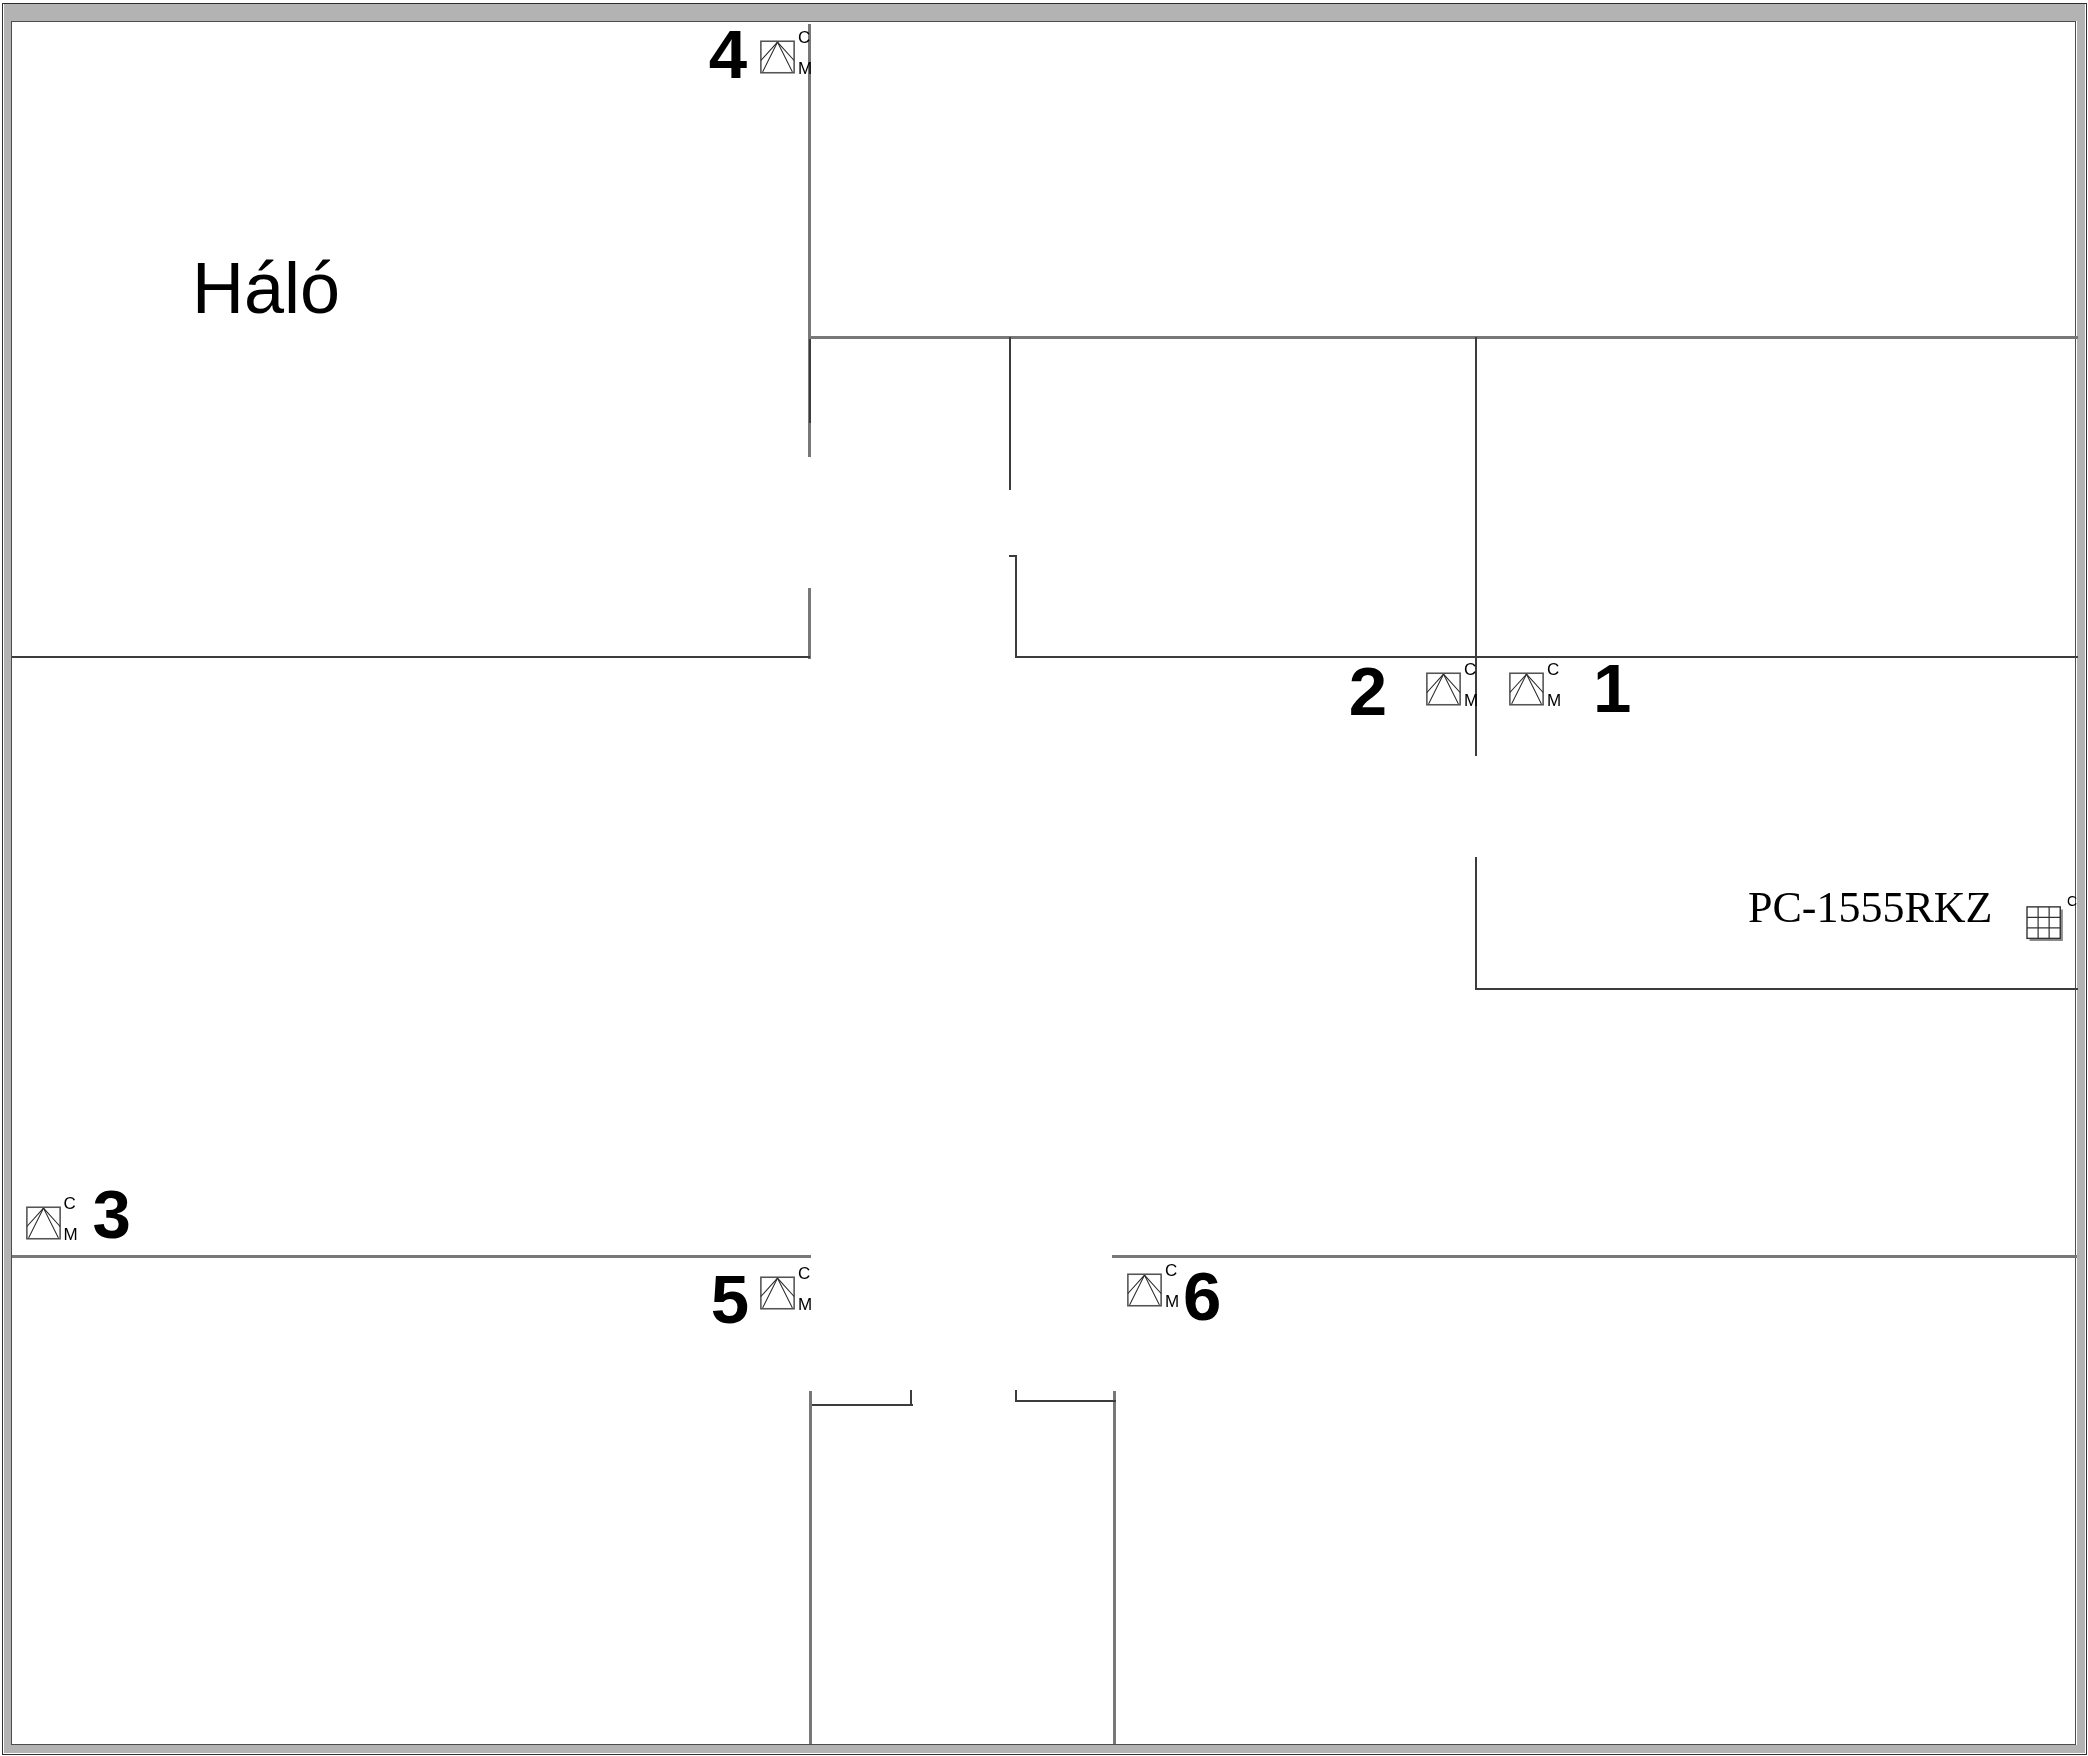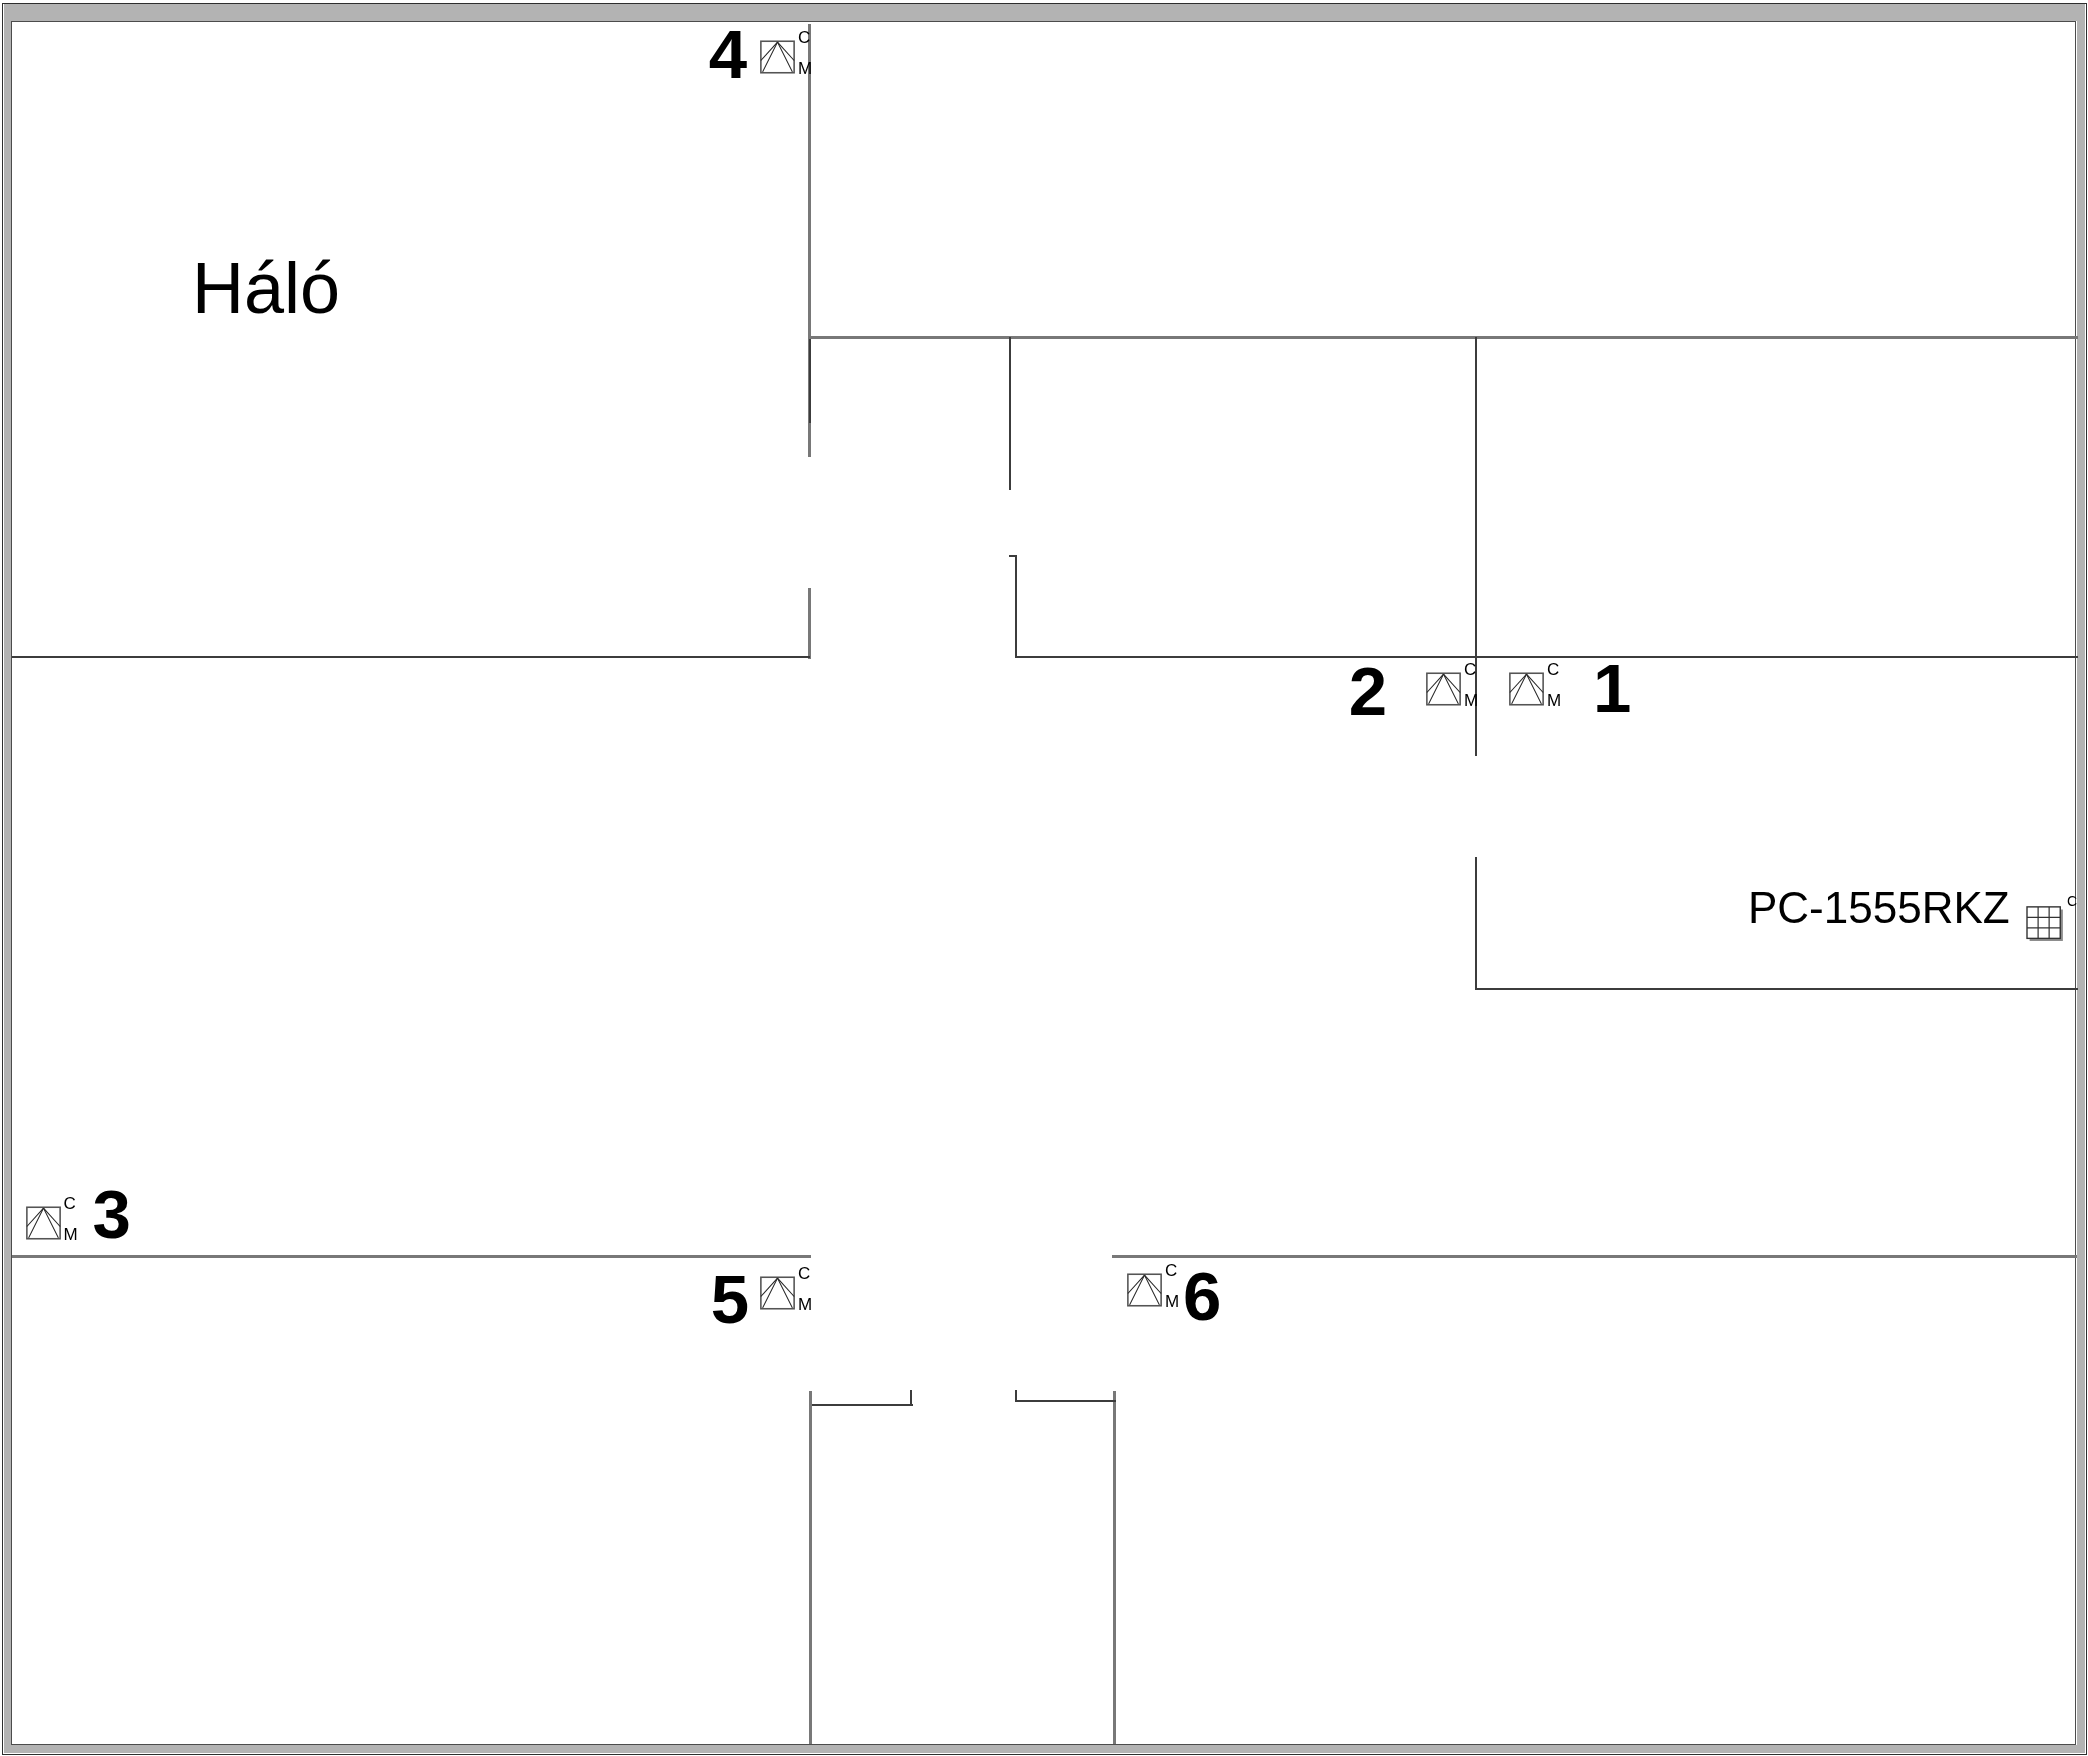--- a/index.html
+++ b/index.html
@@ -9,21 +9,21 @@
   }
   
   .frame{position:absolute;left:1.8px;top:2.6px;right:0.9px;bottom:1.8px;border:1.8px solid #2e2e2e;}
   .frame-band{position:absolute;inset:0.9px;border-style:solid;border-color:#b3b3b3;border-width:17px 8.8px 8.8px 7px;}
   .frame-inner{position:absolute;left:8px;top:17.6px;right:9.7px;bottom:9.7px;border:1.8px solid #4c4c4c;}
   
   .wall{position:absolute;background:#787878;}
   .wall.d{background:#3c3c3c;}
   
   .room-label{position:absolute;font-size:72px;line-height:1;white-space:nowrap;}
-  .panel-label{position:absolute;font-size:44px;line-height:1;white-space:nowrap;}
+  .panel-label{position:absolute;font-size:44px;line-height:1;white-space:nowrap;font-family:Liberation Serif, serif;}
   .zone-num{position:absolute;font-size:69px;font-weight:700;line-height:1;}
   .num-left{text-align:right;width:53px;}
   .cm{position:absolute;font-size:17px;line-height:1;}
   .cm.c{left:38px;top:-10.6px;}
   .cm.m{left:38px;top:20px;}
   .kp-c{position:absolute;font-size:14px;line-height:1;}
   .detector{position:absolute;width:35px;height:34px;}
   .detector svg,.keypad svg{display:block;}
   .keypad{position:absolute;width:37px;height:35px;}
 </style>

